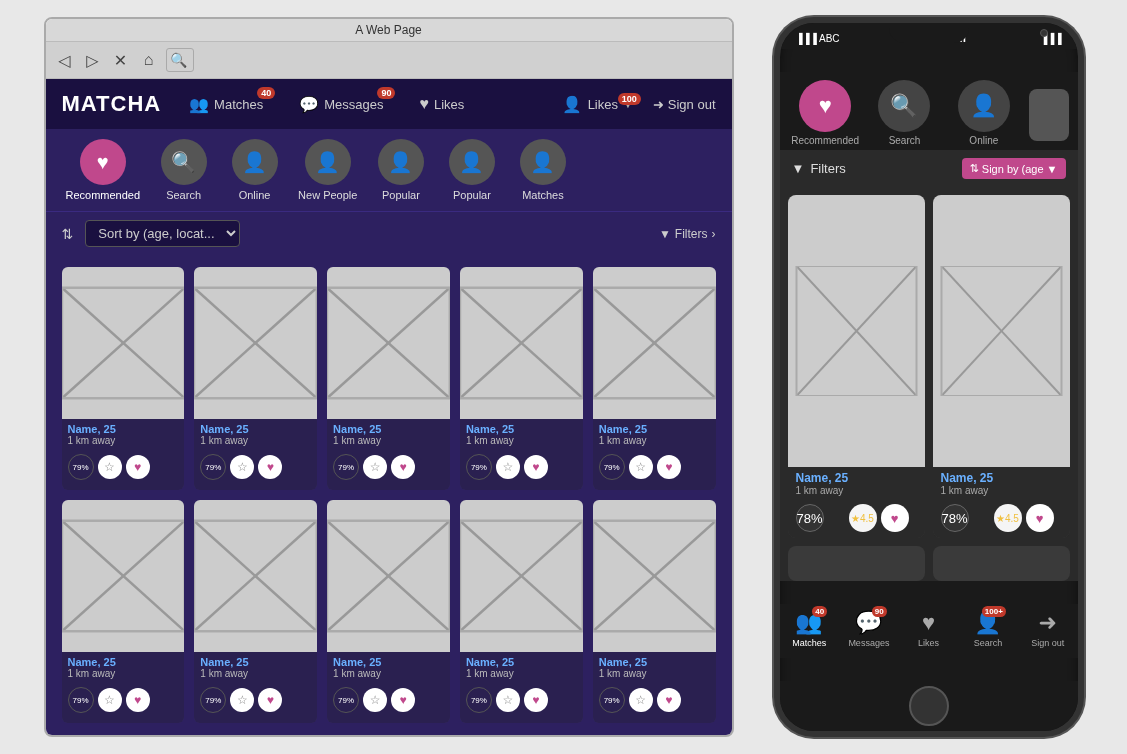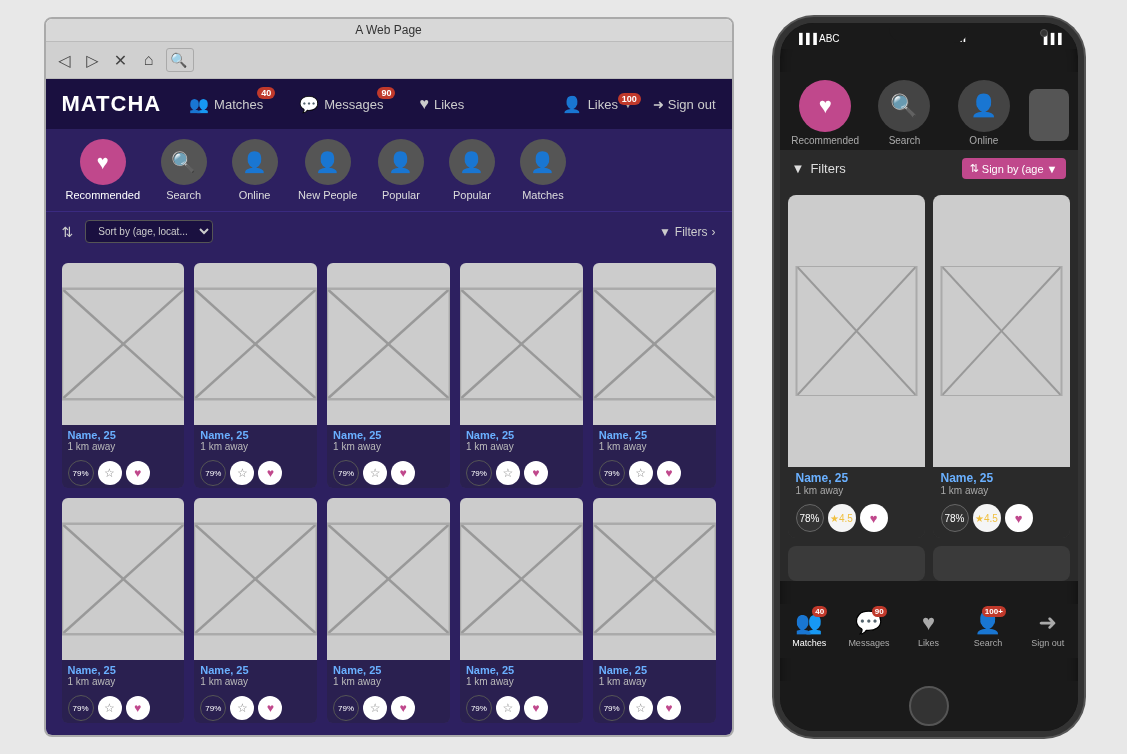--- a/index.html
+++ b/index.html
@@ -162,21 +162,21 @@
       display: flex;
       align-items: center;
       padding: 8px 16px;
       gap: 12px;
     }
     .sort-select {
       background: #1a1040;
       border: 1px solid #555;
       color: #ccc;
       padding: 4px 8px;
-      font-size: 10px;
+      font-size: 13px;
       border-radius: 4px;
       cursor: pointer;
     }
     .filter-btn {
       background: none;
       border: none;
       color: #ccc;
       font-size: 12px;
       cursor: pointer;
       display: flex; align-items: center; gap: 4px;
@@ -224,21 +224,21 @@
     }
     .profile-dist {
       color: #bbb;
       font-size: 10px;
     }
     .profile-actions {
       background: #2a2050;
       display: flex;
       align-items: center;
       gap: 4px;
-      padding: 4px 6px 2px 6px;
+      padding: 4px 6px 10px 6px;
     }
     .match-pct {
       background: #2a2050;
       border: 1px solid #555;
       border-radius: 50%;
       width: 26px; height: 26px;
       color: #fff;
       font-size: 8px;
       display: flex; align-items: center; justify-content: center;
     }
@@ -407,33 +407,33 @@
       align-items: center;
       gap: 4px;
       padding: 4px 8px 6px;
     }
     .phone-match-pct {
       background: #333;
       border: 1px solid #666;
       border-radius: 50%;
       width: 28px; height: 28px;
       color: #fff;
-      font-size: 10px;
+      font-size: 13px;
       display: flex; align-items: center; justify-content: center;
     }
     .phone-action-btn {
       width: 28px; height: 28px;
       border-radius: 50%;
       background: #fff;
       border: none;
       cursor: pointer;
       display: flex; align-items: center; justify-content: center;
       font-size: 13px;
     }
-    .phone-action-btn.star-gold { color: #f0c040; background: #f5f5f5; }
+    .phone-action-btn.star-gold { color: #f0c040; background: #f5f5f5; margin-left: 21px; }
 
     
     .phone-partial-row {
       display: grid;
       grid-template-columns: 1fr 1fr;
       gap: 8px;
       padding: 0 8px;
     }
     .phone-partial-card {
       background: #3a3a3a;

